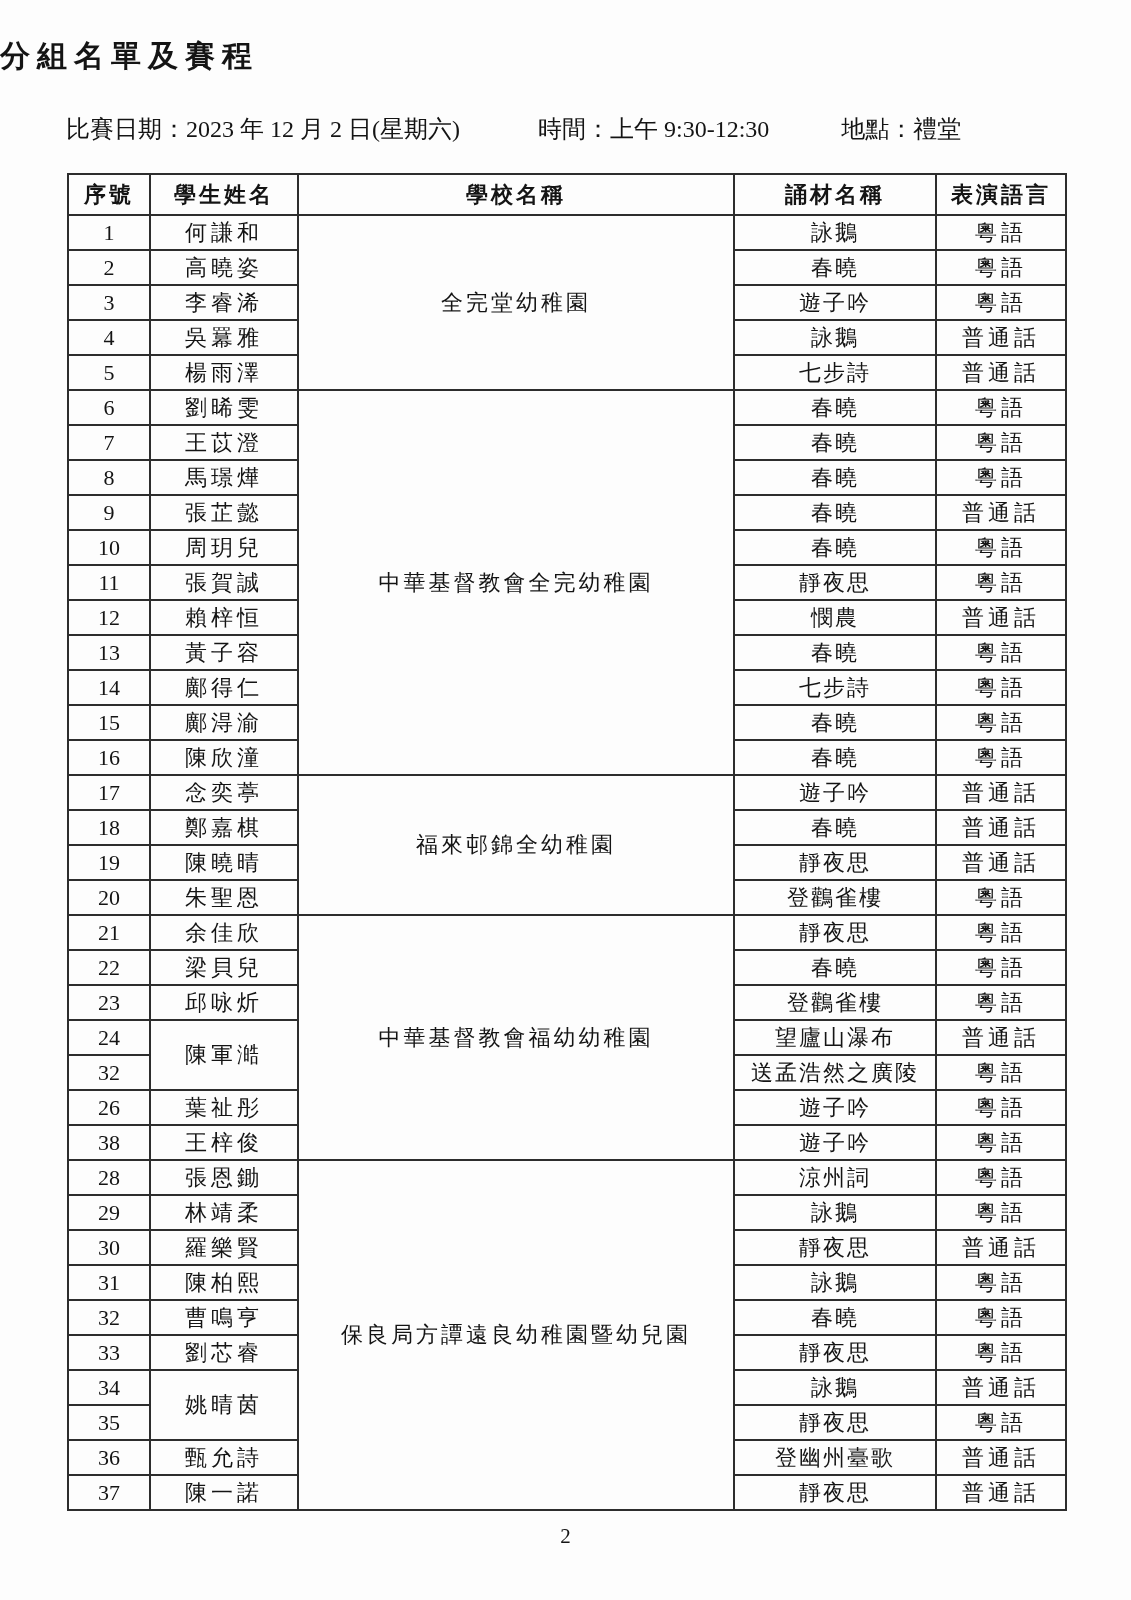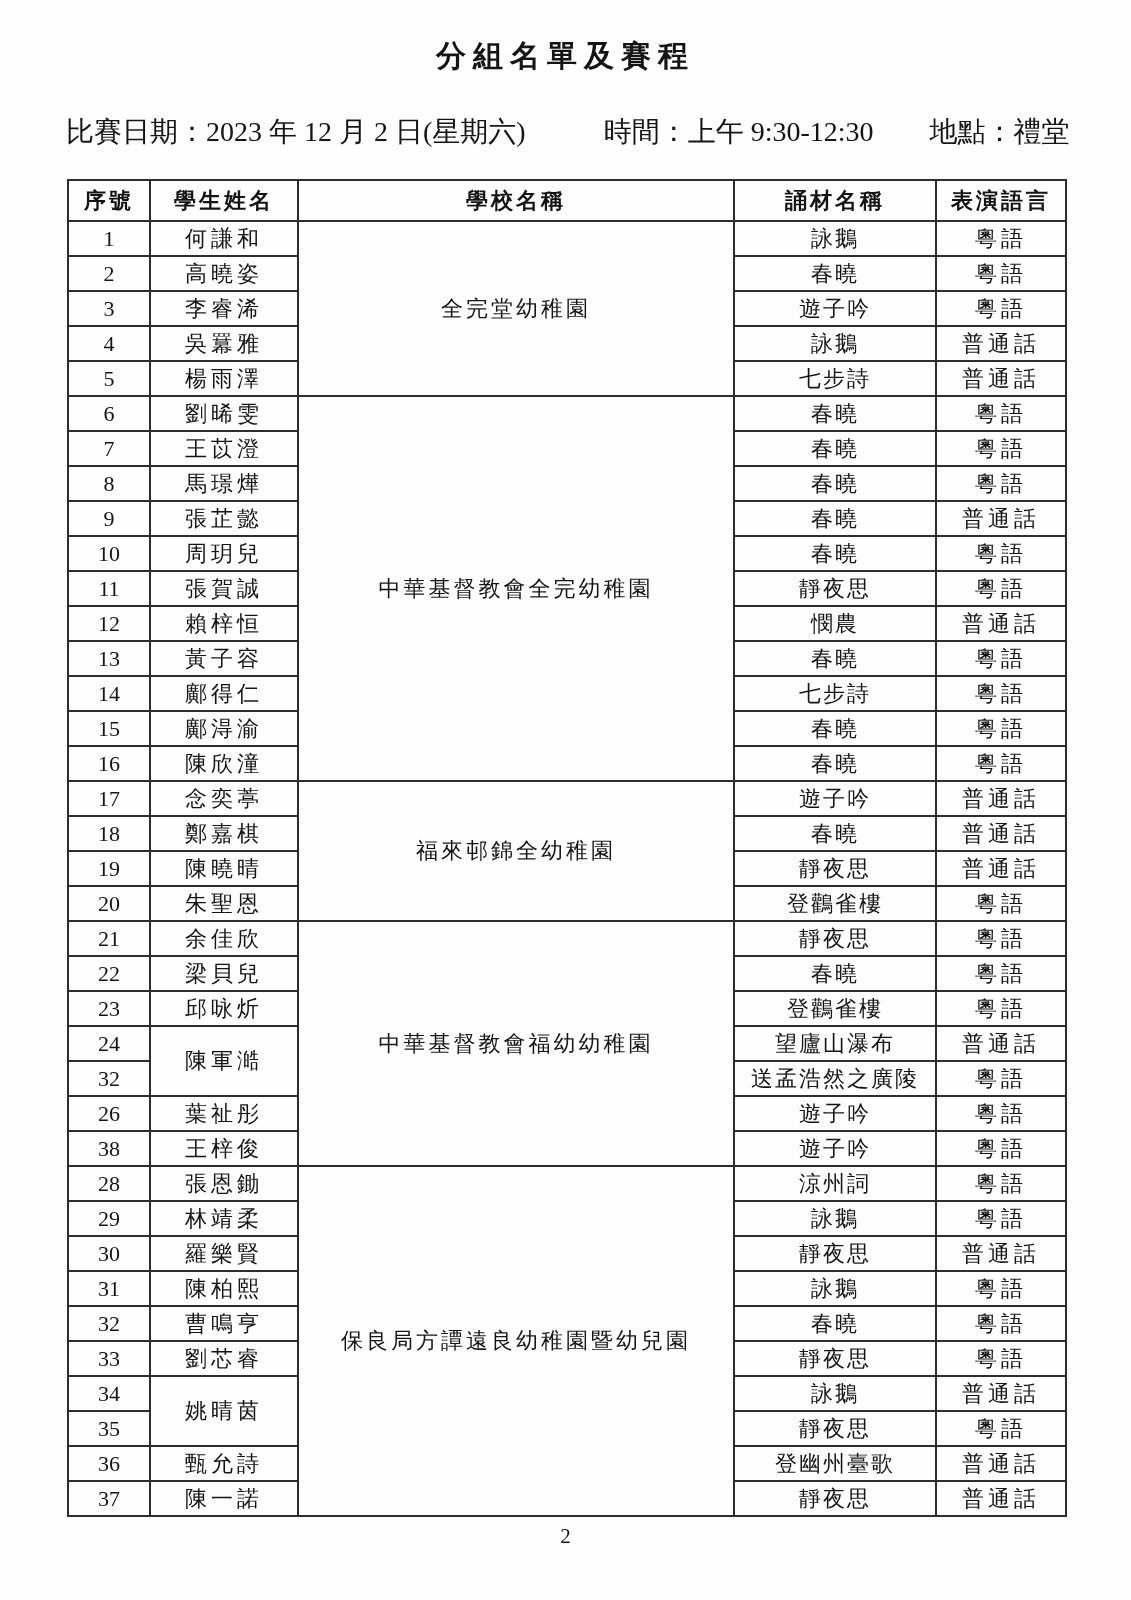--- a/index.html
+++ b/index.html
@@ -9,33 +9,32 @@
     color: #141414;
     font-family: "Liberation Serif", "DejaVu Serif", serif;
   }
   .page {
     position: relative;
     width: 1131px; height: 1600px;
     overflow: hidden;
   }
   .doc-title {
     padding-top: 36px;
-    text-align: center;
     font-size: 30px;
     font-weight: bold;
     letter-spacing: 7px;
   }
   .info-line {
     display: flex;
     margin: 36px 0 0 66px;
-    font-size: 28px;
+    font-size: 24px;
     white-space: nowrap;
   }
   .info-time  { margin-left: 78px; }
-  .info-place { margin-left: 56px; }
+  .info-place { margin-left: 72px; }
 
   table.roster {
     border-collapse: collapse;
     table-layout: fixed;
     margin: 28px 15px 0 67px;
     width: 998px;
     border-radius: 22px;
   }
   .roster th, .roster td {
     border: 2px solid #2d2d2d;

